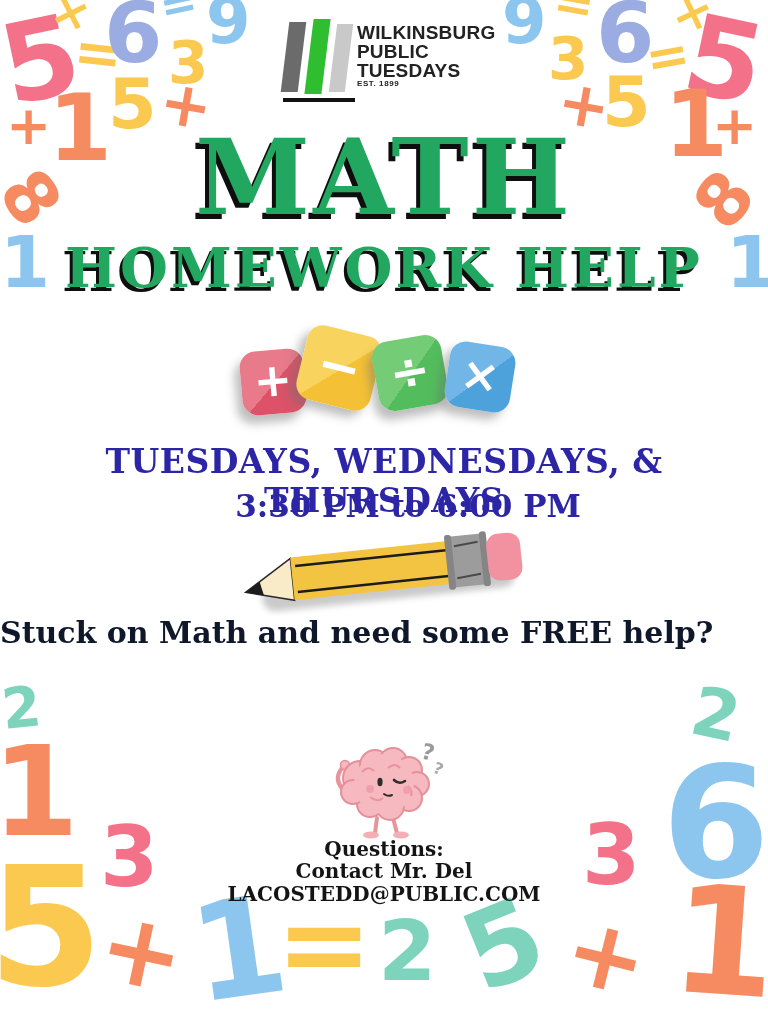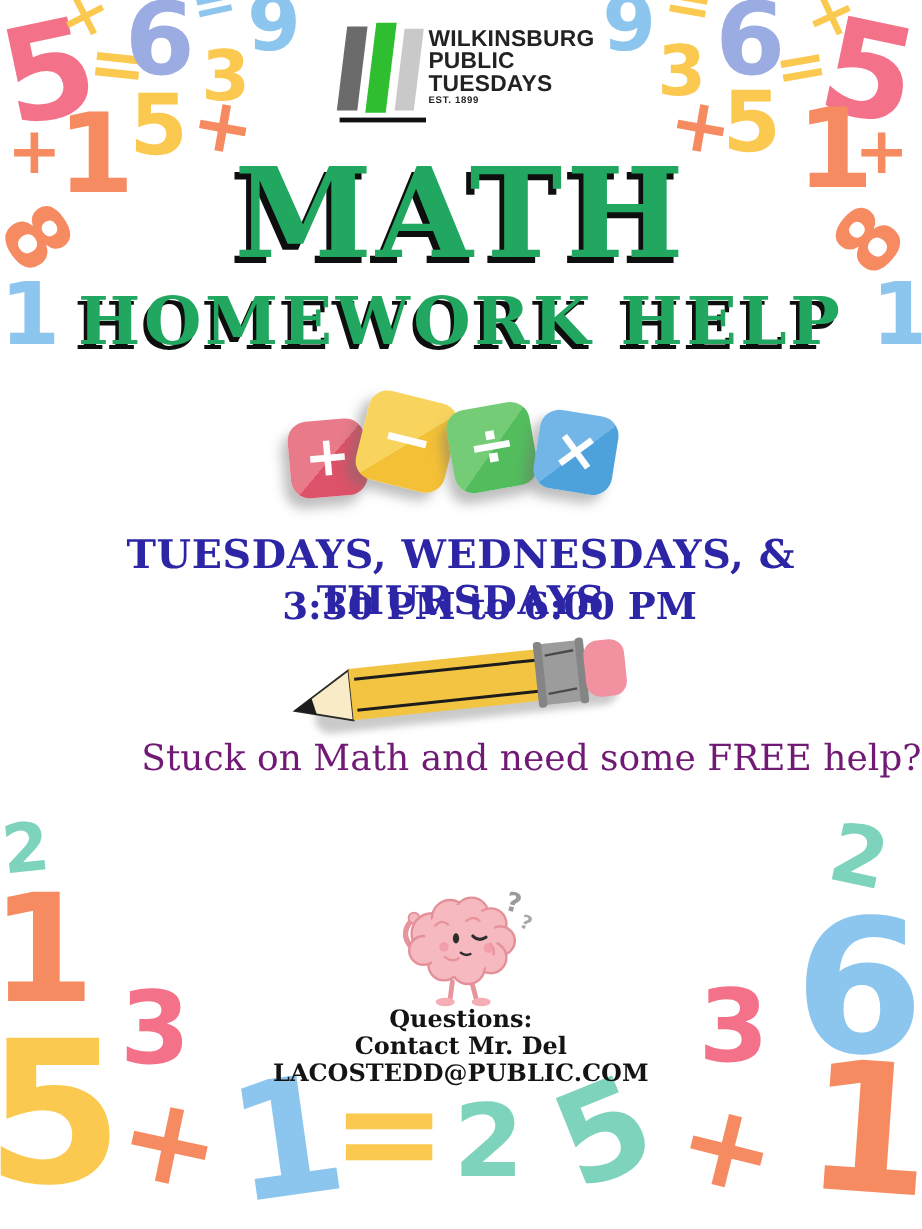--- a/index.html
+++ b/index.html
@@ -47,22 +47,22 @@
   .days{position:absolute;left:0;right:0;top:442px;text-align:center;font-size:33px;
         font-weight:700;color:#2c25a5;letter-spacing:.5px;}
   .time{position:absolute;left:0;right:0;top:488px;text-align:center;font-size:31px;
         font-weight:700;color:#2c25a5;padding-left:48px;}
 
   
   .pencil{position:absolute;left:232px;top:526px;transform:rotate(-1deg);}
   .brain{position:absolute;left:320px;top:734px;}
 
   
-  .hook{position:absolute;left:0;right:0;top:615px;text-align:right;font-size:30px;
-        font-weight:400;color:#701a75;}
+  .hook{position:absolute;left:0;right:0;top:615px;text-align:left;font-size:30px;
+        font-weight:700;color:#0f172a;}
   .bodytext{position:absolute;left:0;right:0;top:663px;text-align:center;font-size:30px;
         font-weight:700;color:#141414;line-height:1.15;}
   .contact{position:absolute;left:0;right:0;top:838px;text-align:center;font-size:20px;
         font-weight:700;color:#141414;line-height:1.12;}
 </style>
 </head>
 <body>
 
 <div class="canvas">
 

